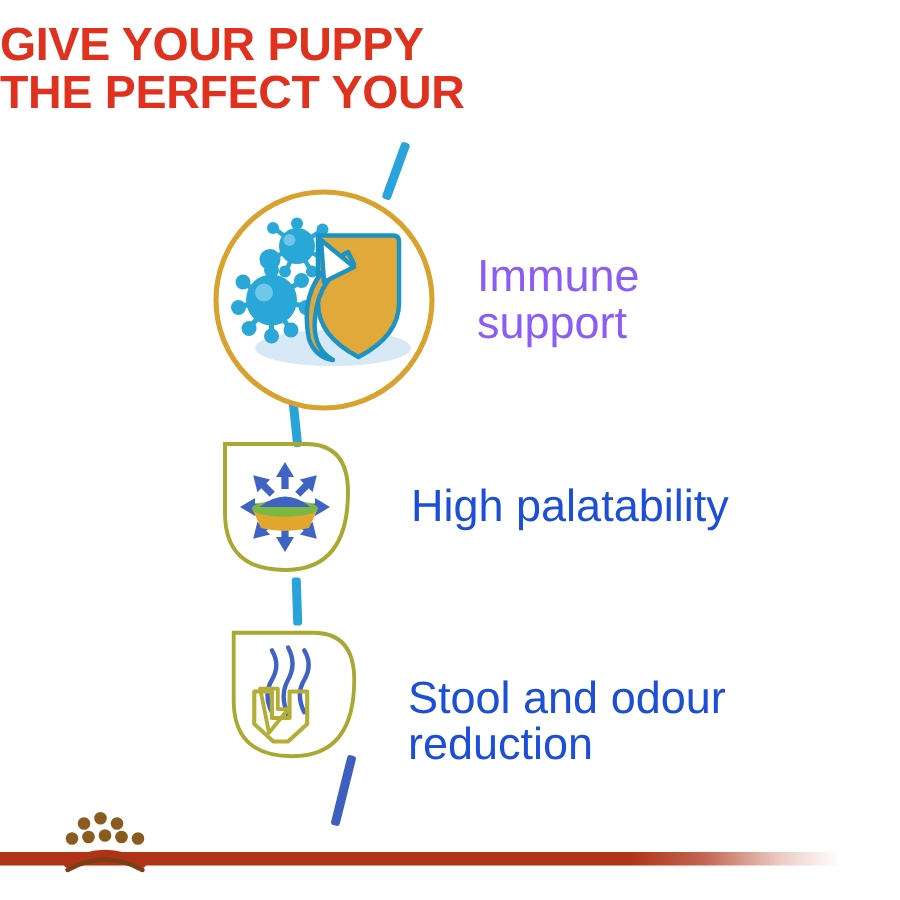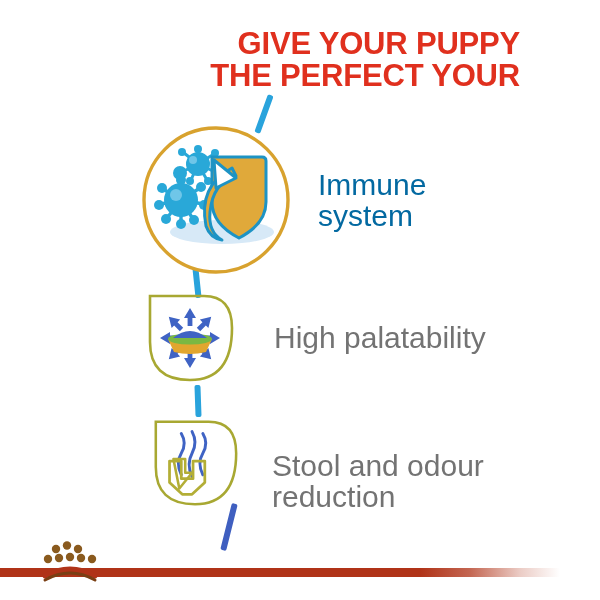--- a/index.html
+++ b/index.html
@@ -20,23 +20,23 @@
     left: 0; top: 0;
     width: 600px;
     height: 600px;
     background: #ffffff;
   }
 
   
   .title-block {
     position: absolute;
     left: 0;
-    top: 28px;
+    top: 14px;
     width: 520px;
-    text-align: right;
+    text-align: left;
     line-height: 1.02;
   }
   .title-line {
     display: block;
     color: #e0301e;
     font-weight: bold;
     font-size: 31px;
     letter-spacing: -0.2px;
     font-family: "Liberation Sans", sans-serif;
     white-space: nowrap;
@@ -50,27 +50,27 @@
   }
   .dash.indigo { background: #3f5fc0; }
 
   
   .row {
     position: absolute;
     display: flex;
     align-items: center;
   }
   .row-text {
-    color: #0369a1;
+    color: #8b5cf6;
     font-size: 30px;
     line-height: 1.04;
     font-weight: normal;
     font-family: "Liberation Sans", sans-serif;
   }
-  .row-text.indigo { color: #737373; }
+  .row-text.indigo { color: #1d4ed8; }
 
   
   .icon-badge {
     position: relative;
   }
 
   
   .footer-line {
     position: absolute;
     left: 0;
@@ -166,21 +166,21 @@
                  Q130 104 103 118 Q76 104 76 82 Z" fill="#e0a93a" stroke="#1d93c4" stroke-width="3"></path>
 
         <path d="M96 48 Q62 66 70 106 Q74 118 86 120
                  Q72 112 74 92 Q77 62 100 56 Z" fill="#e0a93a" stroke="#1d93c4" stroke-width="3" stroke-linejoin="round"></path>
         <path d="M78 40 L100 58 L80 68 Z" fill="#ffffff" stroke="#1d93c4" stroke-width="3" stroke-linejoin="round"></path>
       </svg>
     </div>
 
     <div class="row-text" style="margin-left:22px;">
       <div>Immune</div>
-      <div>system</div>
+      <div>support</div>
     </div>
   </div>
 
   <div class="row" style="left:140px; top:288px; width:450px; height:100px;">
 
     <div class="icon-badge" style="width:100px;height:100px;flex:0 0 100px;">
       <svg width="100" height="100" viewBox="0 0 100 100">
 
         <path d="M10 8 L64 8 Q92 8 92 40 Q92 92 50 92 Q10 92 10 54 Z" fill="none" stroke="#a8a832" stroke-width="2.6"></path>
 

